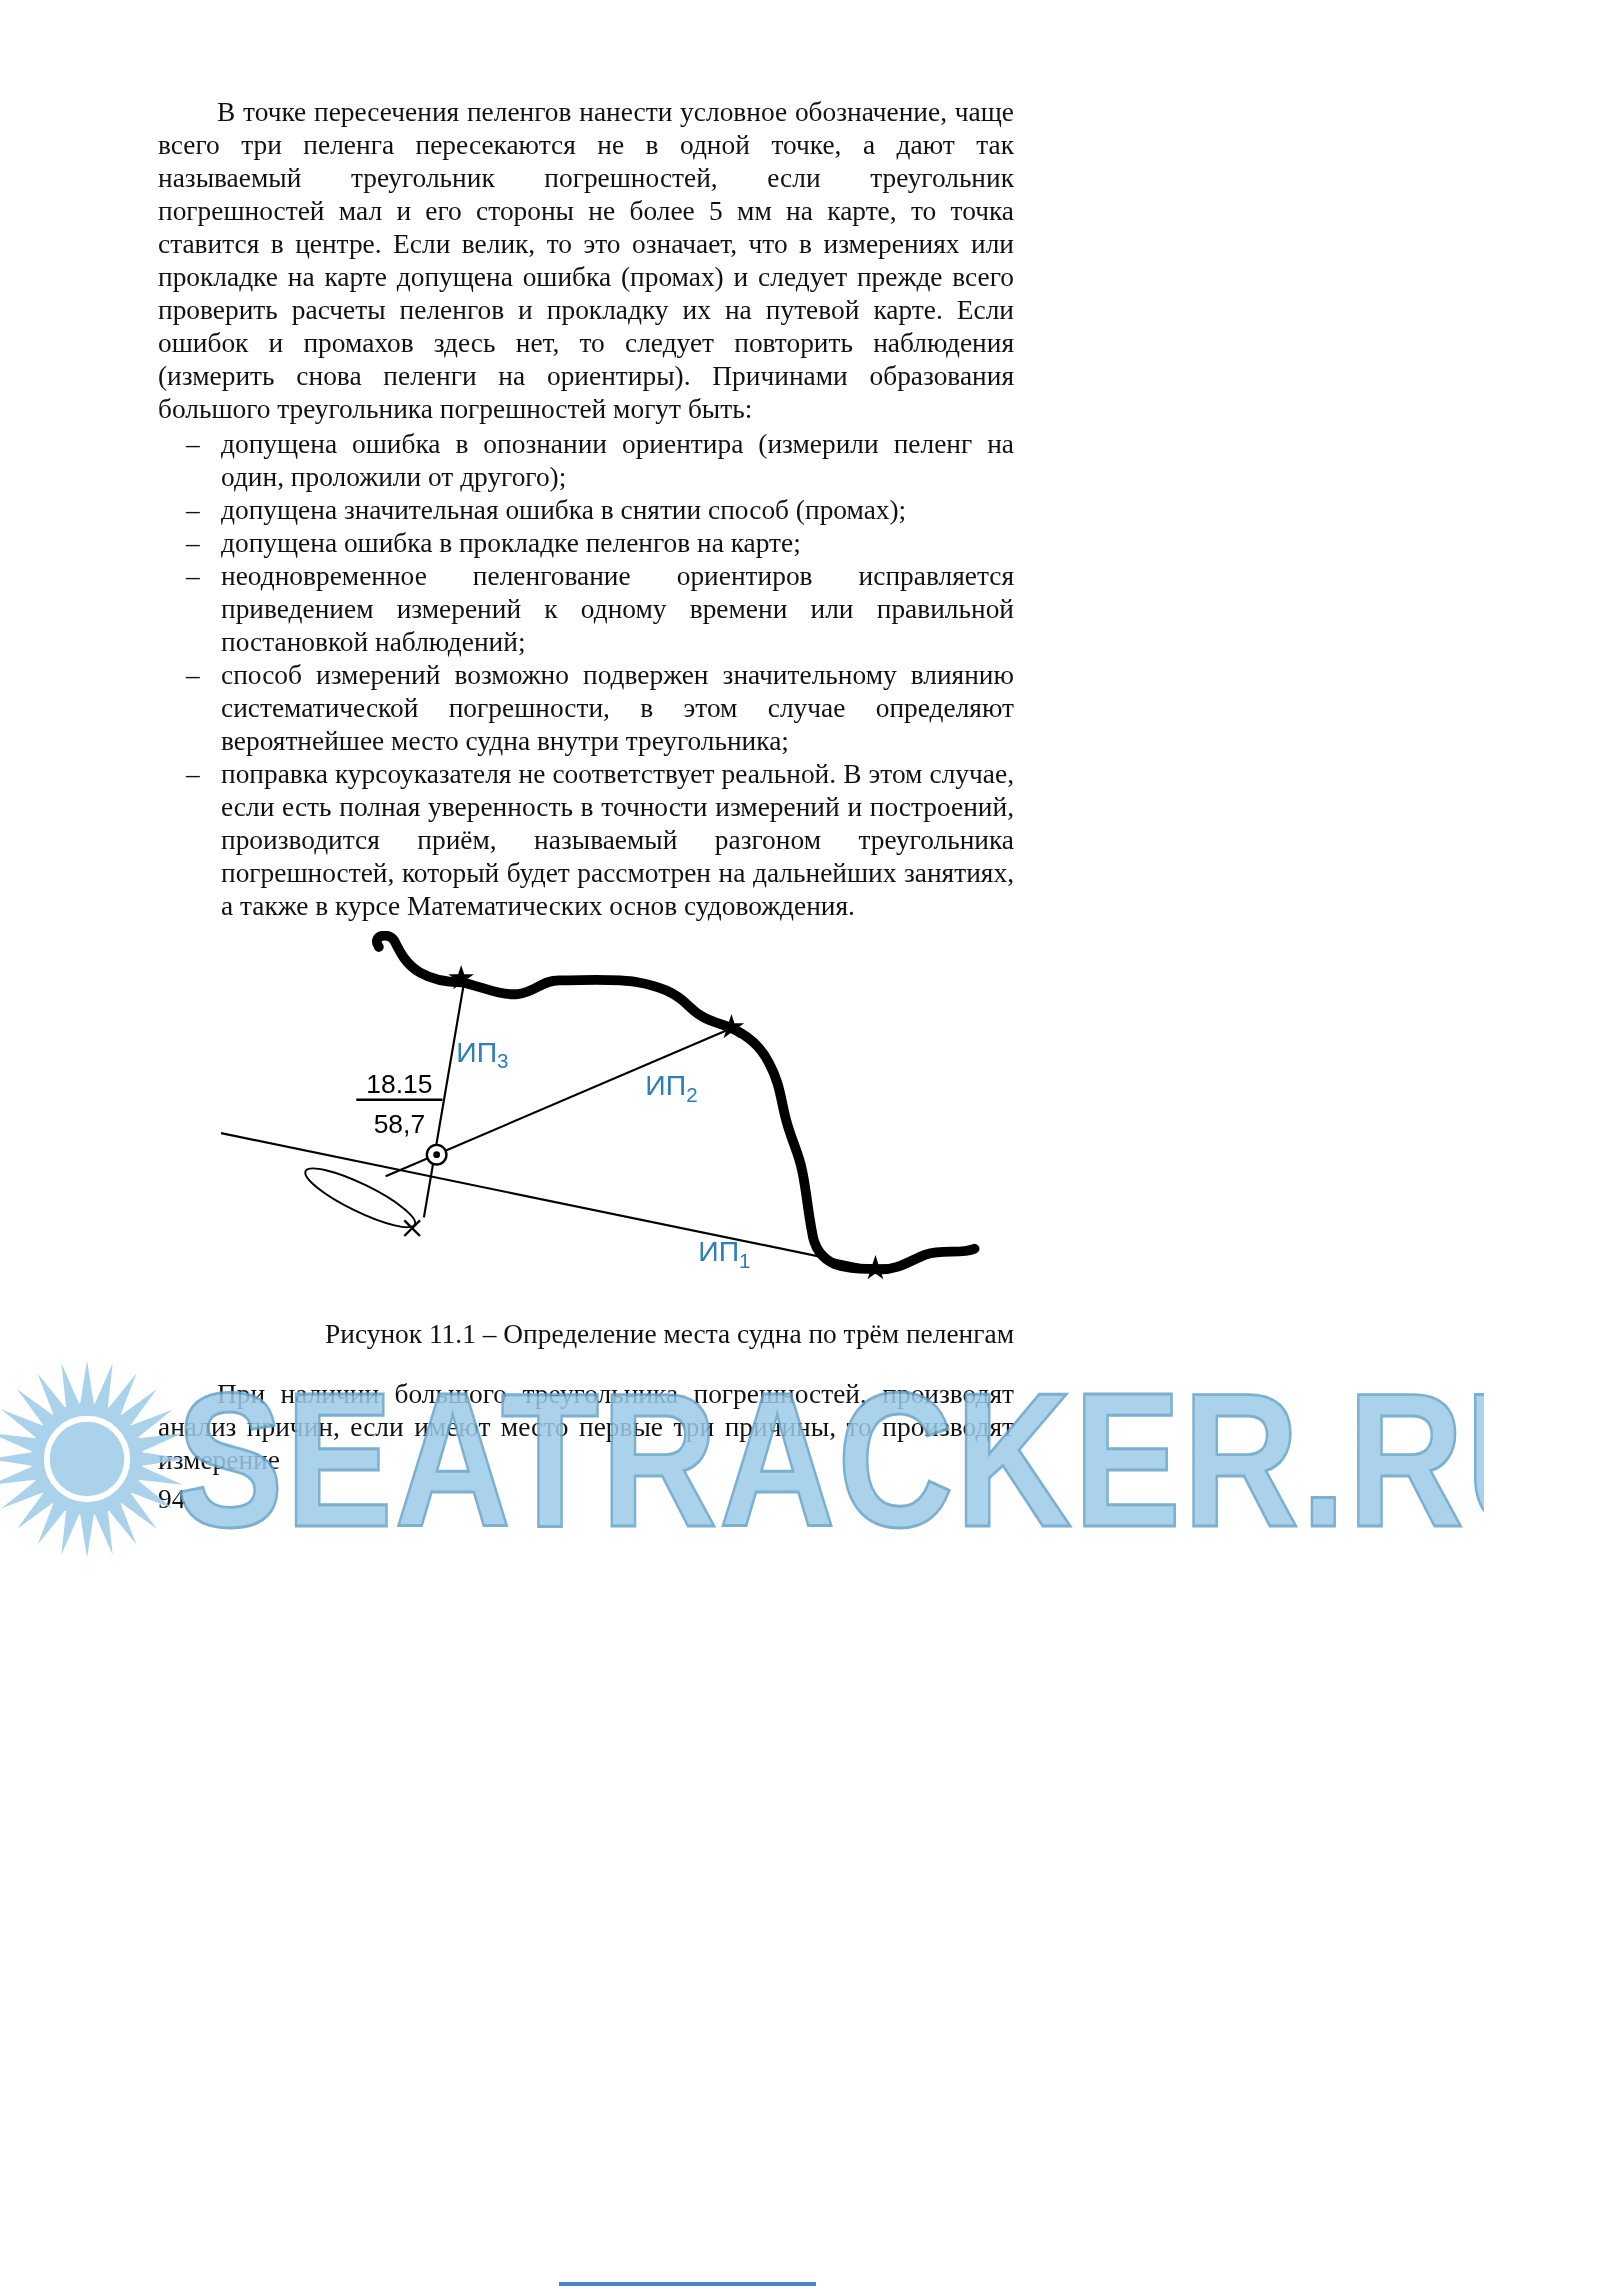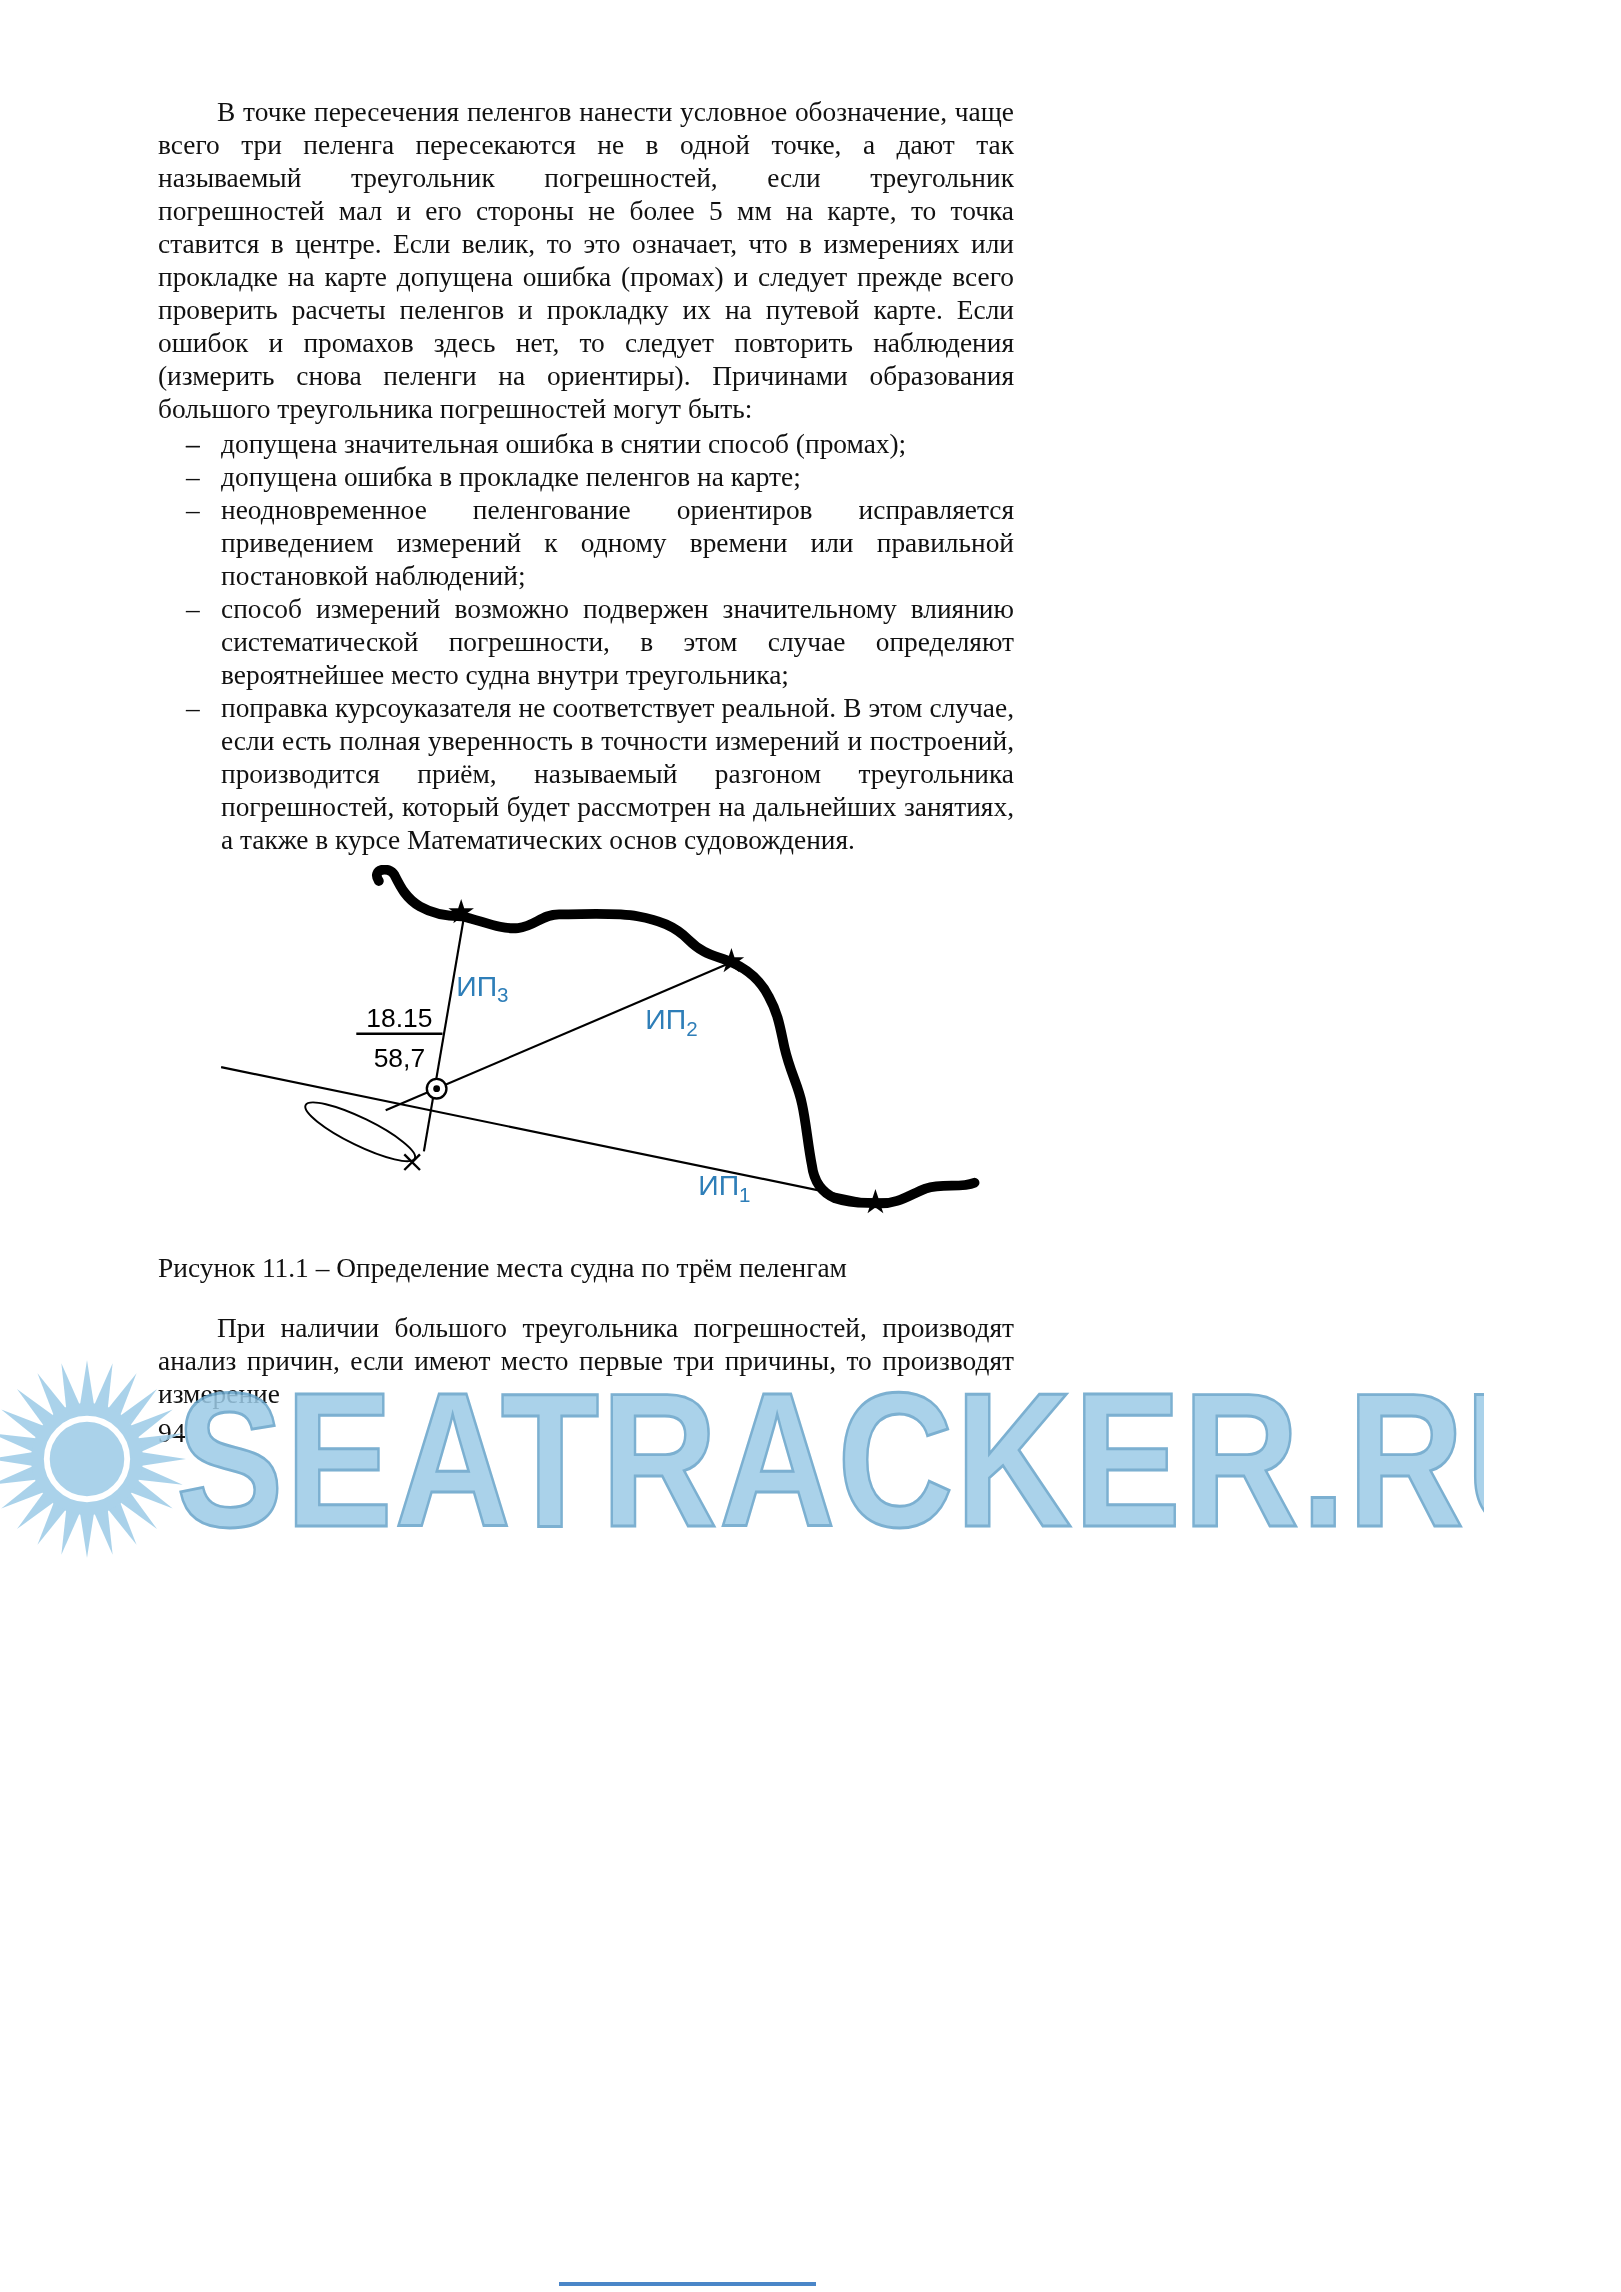--- a/index.html
+++ b/index.html
@@ -5,21 +5,21 @@
   html,body{margin:0;padding:0;background:#ffffff;}
   .page{position:relative;width:1484px;height:2293px;background:#ffffff;overflow:hidden;
         font-family:"Liberation Serif",serif;color:#111;}
   .textblock{position:absolute;left:158px;top:96px;width:856px;font-size:27.4px;line-height:33px;
              text-align:justify;}
   .para{margin:0;text-indent:59px;}
   ul.causes{margin:2px 0 0 0;padding:0;list-style:none;}
   ul.causes li{position:relative;padding-left:63px;text-align:justify;}
   .dash{position:absolute;left:28px;top:0;}
   .fig{margin:7.8px 0 0 18.6px;width:823px;height:369px;}
-  .caption{margin-top:9.8px;text-align:left;text-indent:0;}
+  .caption{margin-top:9.8px;text-align:right;text-indent:0;}
   .para2{margin-top:19.6px;}
   .pagenum{margin-top:5.9px;text-align:left;text-indent:0;}
   .watermark{position:absolute;left:0;top:1358px;width:1621px;height:216px;z-index:5;opacity:.85;}
   .wm-text{position:absolute;left:176px;top:5.9px;white-space:nowrap;
            font-family:"Liberation Sans",sans-serif;font-weight:bold;font-size:192px;line-height:1;
            letter-spacing:2px;transform:scaleX(.84);transform-origin:0 0;
            color:#9ccbe7;-webkit-text-stroke:2.9px #66a3c9;}
   .sun{position:absolute;left:-13.7px;top:0;}
   .bottom-rule{position:absolute;left:559px;top:2282px;width:257px;height:3.9px;background:#4a86c8;}
 </style>
@@ -28,20 +28,21 @@
 
 <div class="page">
 
   <div class="textblock">
 
     <p class="para">В точке пересечения пеленгов нанести условное обозначение, чаще всего три пеленга пересекаются не в одной точке, а дают так называемый треугольник погрешностей, если треугольник погрешностей мал и его стороны не более 5 мм на карте, то точка ставится в центре. Если велик, то это означает, что в измерениях или прокладке на карте допущена ошибка (промах) и следует прежде всего проверить расчеты пеленгов и прокладку их на путевой карте. Если ошибок и промахов здесь нет, то следует повторить наблюдения (измерить снова пеленги на ориентиры). Причинами образования большого треугольника погрешностей могут быть:</p>
 
     <ul class="causes">
       <li>
         <span class="dash">–</span>
+        <span>допущена ошибка в опознании ориентира (измерили пеленг на один, проложили от другого);</span>
       </li>
       <li>
         <span class="dash">–</span>
         <span>допущена значительная ошибка в снятии способ (промах);</span>
       </li>
       <li>
         <span class="dash">–</span>
         <span>допущена ошибка в прокладке пеленгов на карте;</span>
       </li>
       <li>

